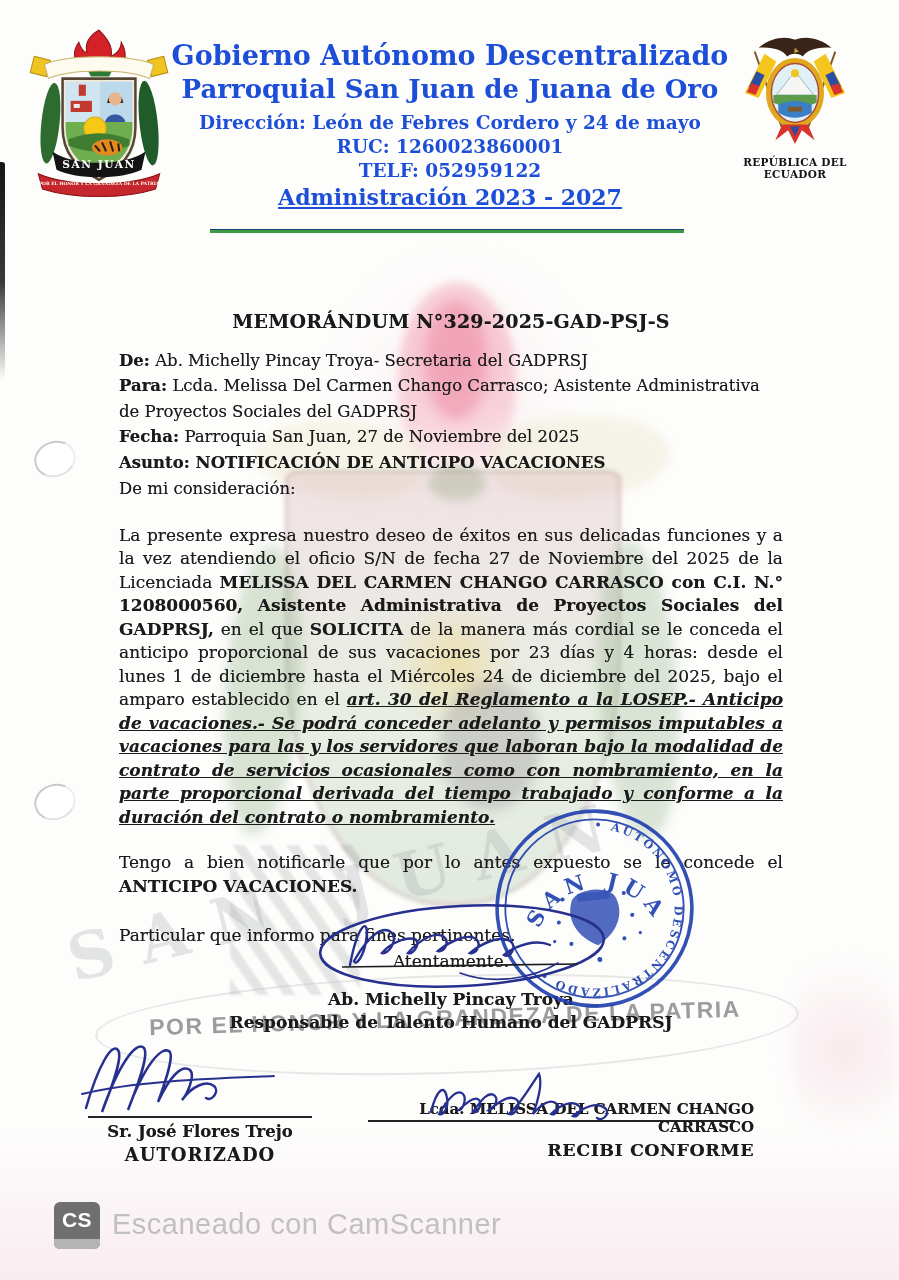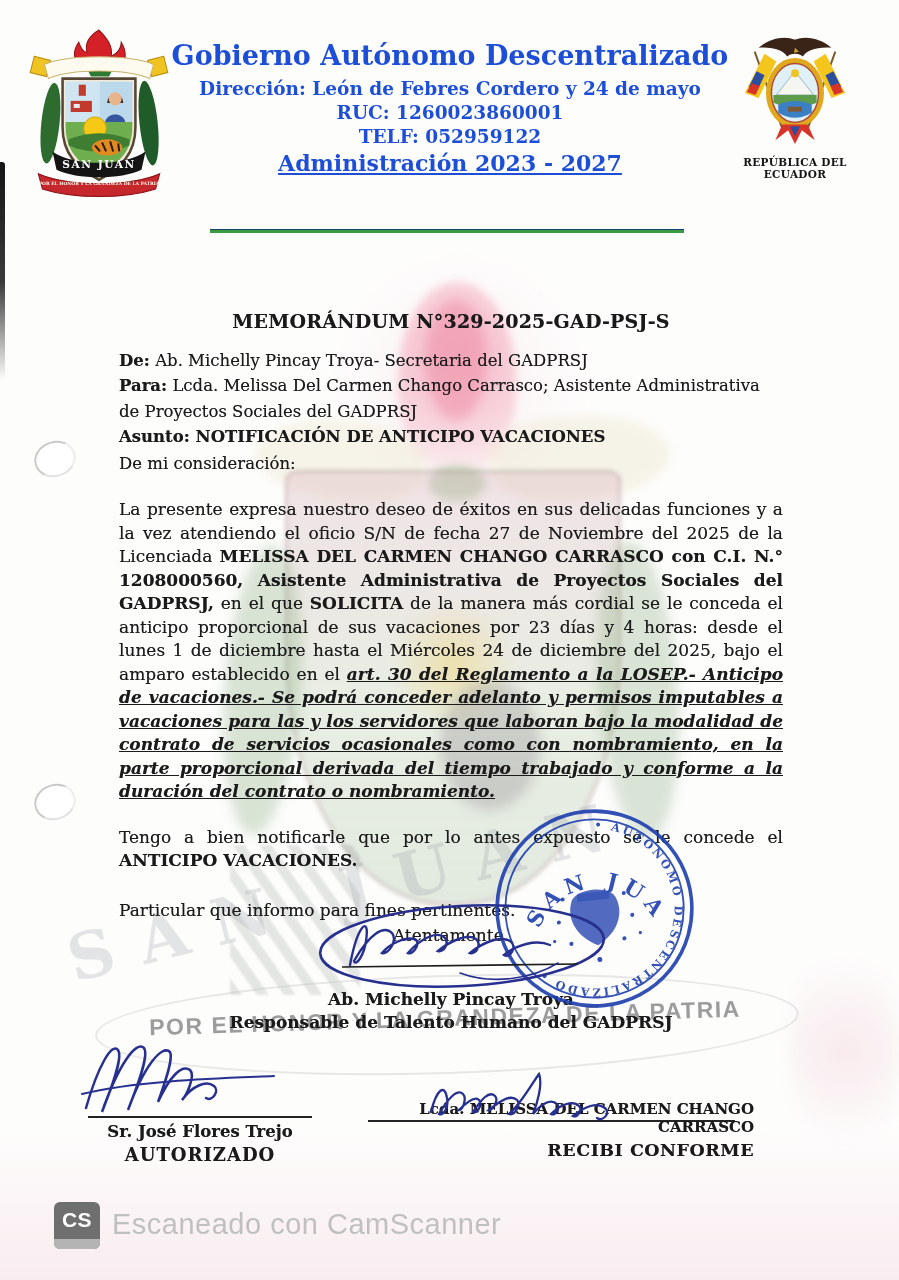--- a/index.html
+++ b/index.html
@@ -145,20 +145,21 @@
       <text x="70" y="140" text-anchor="middle" font-size="10.5" font-weight="bold" fill="#ffffff" letter-spacing="1.5">SAN JUAN</text>
     </g>
     <g>
       <path d="M10,146 C40,159 100,159 130,146 L126,161 C95,171 45,171 14,161 Z" fill="#c5272d" stroke="#8c1116" stroke-width="1"></path>
       <text x="70" y="157" text-anchor="middle" font-size="4.4" font-weight="bold" fill="#fff4e6">POR EL HONOR Y LA GRANDEZA DE LA PATRIA</text>
     </g>
   </svg>
 
   <div class="header-center">
     <div class="h-line1">Gobierno Autónomo Descentralizado</div>
+    <div class="h-line2">Parroquial San Juan de Juana de Oro</div>
     <div class="h-line3">Dirección: León de Febres Cordero y 24 de mayo</div>
     <div class="h-line4">RUC: 1260023860001</div>
     <div class="h-line5">TELF: 052959122</div>
     <div class="h-line6">Administración 2023 - 2027</div>
   </div>
   <div class="green-rule"></div>
 
   <div class="crest-right">
     <svg viewBox="0 0 130 120" width="128" height="118">
       <line x1="24" y1="20" x2="52" y2="98" stroke="#7a5a2b" stroke-width="2"></line>
@@ -197,20 +198,21 @@
 
   <div class="edge-sliver"></div>
   <div class="punch-hole hole1"></div>
   <div class="punch-hole hole2"></div>
 
   <div class="memo">
     <div class="memo-title">MEMORÁNDUM N°329-2025-GAD-PSJ-S</div>
     <div class="fields">
       <div><span class="f-label">De:</span><span> Ab. Michelly Pincay Troya- Secretaria del GADPRSJ</span></div>
       <div><span class="f-label">Para:</span><span> Lcda. Melissa Del Carmen Chango Carrasco; Asistente Administrativa de Proyectos Sociales del GADPRSJ</span></div>
+      <div><span class="f-label">Fecha:</span><span> Parroquia San Juan, 27 de Noviembre del 2025</span></div>
       <div><span class="f-label">Asunto:</span><span class="f-bold">  NOTIFICACIÓN DE ANTICIPO VACACIONES</span></div>
       <div class="salutation">De mi consideración:</div>
     </div>
     <div class="para"><span class="seg-n">La presente expresa nuestro deseo de éxitos en sus delicadas funciones y a la vez atendiendo el oficio S/N de fecha 27 de Noviembre del 2025 de la Licenciada </span><span class="seg-b">MELISSA DEL CARMEN CHANGO CARRASCO</span><span class="seg-b"> con C.I. N.° 1208000560, Asistente Administrativa de Proyectos Sociales del GADPRSJ,</span><span class="seg-n"> en el que </span><span class="seg-b">SOLICITA</span><span class="seg-n"> de la manera más cordial se le conceda el anticipo proporcional de sus vacaciones por 23 días y 4 horas: desde el lunes 1 de diciembre hasta el Miércoles 24 de diciembre del 2025, bajo el amparo establecido en el </span><span class="seg-iu">art. 30 del Reglamento a la LOSEP.- Anticipo de vacaciones.- Se podrá conceder adelanto y permisos imputables a vacaciones para las y los servidores que laboran bajo la modalidad de contrato de servicios ocasionales como con nombramiento, en la parte proporcional derivada del tiempo trabajado y conforme a la duración del contrato o nombramiento.</span></div>
     <div class="para"><span class="seg-n">Tengo a bien notificarle que por lo antes expuesto se le concede el </span><span class="seg-b">ANTICIPO VACACIONES.</span></div>
     <div class="particular">Particular que informo para fines pertinentes.</div>
     <div class="closing">Atentamente.</div>
   </div>
 
   <svg class="stamp" viewBox="0 0 200 200">

